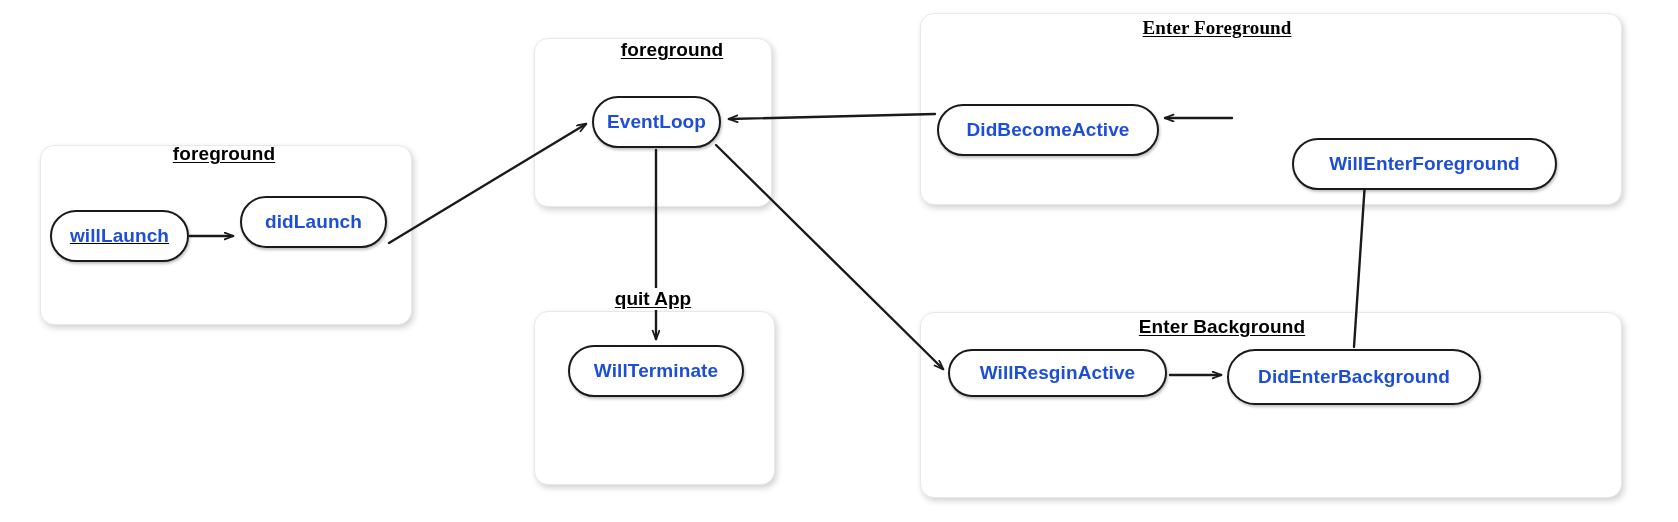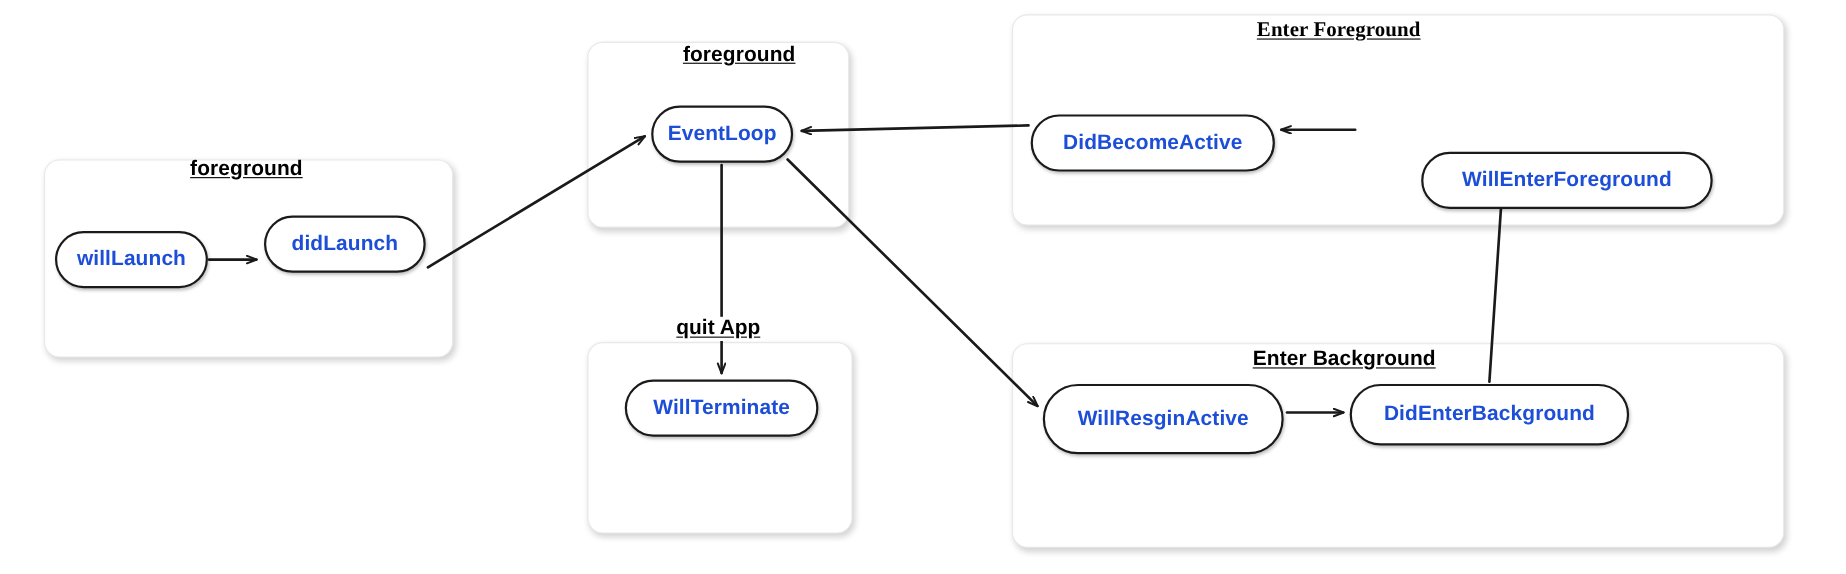--- a/index.html
+++ b/index.html
@@ -114,39 +114,39 @@
         <polyline class="edge-line" points="656,150 656,339" stroke-linecap="round" marker-end="url(#arrowhead)"></polyline>
         <polyline class="edge-line" points="716,145 943,369" stroke-linecap="round" marker-end="url(#arrowhead)"></polyline>
         <polyline class="edge-line" points="935,114 729,119" stroke-linecap="round" marker-end="url(#arrowhead)"></polyline>
         <polyline class="edge-line" points="1232,118 1165,118" stroke-linecap="round" marker-end="url(#arrowhead)"></polyline>
         <polyline class="edge-line" points="1170,375 1221,375" stroke-linecap="round" marker-end="url(#arrowhead)"></polyline>
         <polyline class="edge-line" points="1354,347 1367,152" stroke-linecap="round" marker-end="url(#arrowhead)"></polyline>
       </g>
   </svg>
 
   <div id="node-container">
-      <div class="node" style="left: 50px; top: 210px; width: 139px; height: 52px;">
+      <div class="node" style="left: 50px; top: 210px; width: 139px; height: 52px; text-decoration: underline;">
         <span class="node-label">willLaunch</span>
       </div>
       <div class="node" style="left: 240px; top: 196px; width: 147px; height: 52px;">
         <span class="node-label">didLaunch</span>
       </div>
       <div class="node" style="left: 592px; top: 96px; width: 129px; height: 52px;">
         <span class="node-label">EventLoop</span>
       </div>
       <div class="node" style="left: 568px; top: 345px; width: 176px; height: 52px; justify-content: center;">
         <span class="node-label">WillTerminate</span>
       </div>
       <div class="node" style="left: 937px; top: 104px; width: 222px; height: 52px;">
         <span class="node-label">DidBecomeActive</span>
       </div>
       <div class="node" style="left: 1292px; top: 92px; width: 265px; height: 52px; margin-top: 46px;">
         <span class="node-label">WillEnterForeground</span>
       </div>
-      <div class="node" style="left: 948px; top: 349px; width: 219px; height: 64px;">
+      <div class="node" style="left: 948px; top: 349px; width: 219px; height: 48px;">
         <span class="node-label">WillResginActive</span>
       </div>
       <div class="node" style="left: 1227px; top: 349px; width: 254px; height: 56px;">
         <span class="node-label">DidEnterBackground</span>
       </div>
     </div>
 
   <div id="edge-label-container">
       <div class="edge-label" style="left: 653px; top: 288px;">quit App</div>
     </div>

